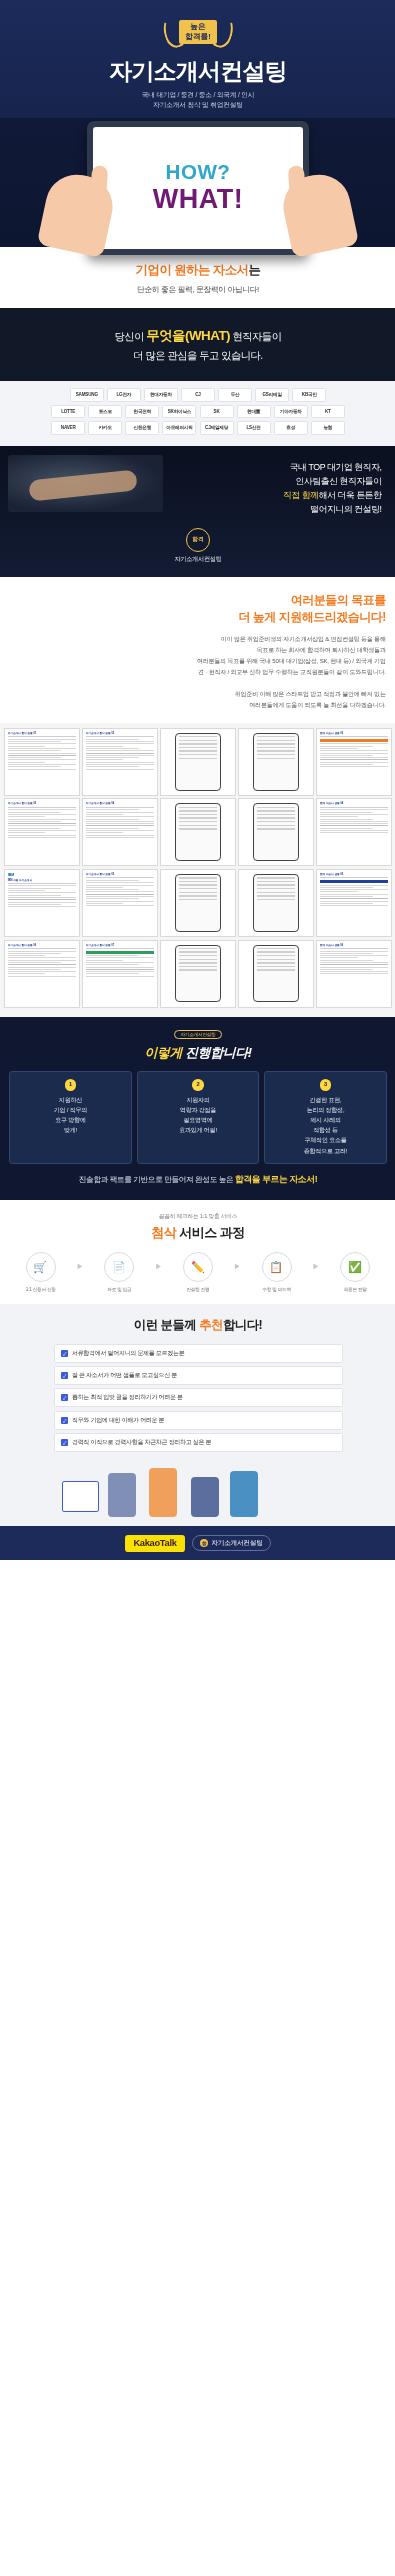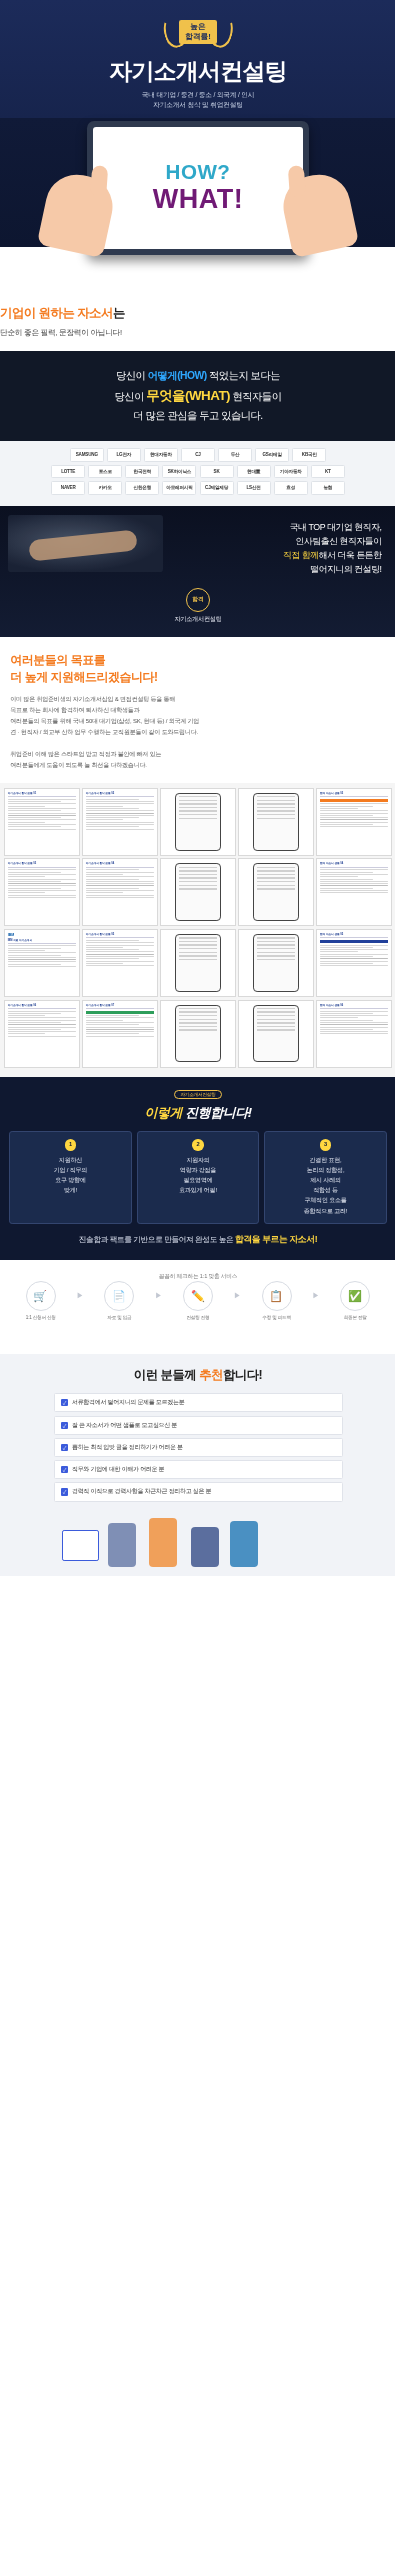--- a/index.html
+++ b/index.html
@@ -69,21 +69,21 @@
   .hand.right { right: 44px; transform: rotate(-12deg); }
   .finger {
     position:absolute; top:-13.4px; width: 15.5px; height: 31px; background:#f6c9a8;
     border-radius: 8.2px;
   }
   .hand.left .finger { right: 11.3px; transform: rotate(-8deg); }
   .hand.right .finger { left: 11.3px; transform: rotate(8deg); }
 
   
   .sec-white {
-    background:#fff; padding: 15.5px 0 13.4px; margin-top: 43px;
+    background:#fff; text-align:center; padding: 15.5px 0 13.4px;
   }
   .sec-white .big { font-size: 12.4px; font-weight:bold; letter-spacing:-0.5px; color:#222; }
   .sec-white .big .accent { color:#f47b20; }
   .sec-white .small { margin-top: 5.2px; font-size: 7.7px; color:#444; letter-spacing:-0.3px;}
 
   
   .sec-dark {
     background:#111827; color:#fff; text-align:center; padding: 17.5px 0 16.5px;
     line-height:1.65;
   }
@@ -120,21 +120,21 @@
   }
   .hs-badge { margin-top: 11.3px; text-align:center; }
   .hs-badge .circle {
     width: 24px; height:24px; border-radius:50%; border:1.5px solid #f0c14b;
     margin: 0 auto 3.1px; display:flex;align-items:center;justify-content:center;
     color:#f0c14b; font-size: 5.7px; font-weight:bold;
   }
   .hs-badge .cap { font-size: 6.2px; color:#e6e9f2; letter-spacing:-0.3px;}
 
   
-  .goal { background:#fff; text-align:left; padding: 14.4px 10.3px 11.3px; }
+  .goal { background:#fff; text-align:right; padding: 14.4px 10.3px 11.3px; }
   .goal h2 { font-size: 12px; font-weight:bold; letter-spacing:-0.5px; color:#f47b20; line-height:1.45;}
   .goal p {
     margin-top: 7.2px; font-size: 6px; color:#555; line-height:1.85; letter-spacing:-0.2px;
   }
 
   
   .docgrid { background:#f5f5f5; padding: 5.2px 4.1px 7.2px; }
   .docrow { display:flex; gap:2.6px; margin-bottom:2.6px; }
   .doccell {
     flex:1; background:#fff; border:0.5px solid #d9d9d9; height: 68px;
@@ -194,21 +194,21 @@
     flex:1; display:flex; flex-direction:column; align-items:center; gap:4.1px;
   }
   .step .ico {
     width: 30px; height: 30px; border:1px solid #d8dce3; border-radius:50%;
     display:flex; align-items:center; justify-content:center; font-size: 11.3px; color:#5a6273;
   }
   .step .cap { font-size: 4.6px; color:#666; letter-spacing:-0.2px; }
   .step-arrow { align-self:center; color:#c3c8d2; font-size: 7.2px; padding-bottom: 9.3px;}
 
   
-  .recommend { background:#f1f3f7; padding: 13.4px 0 9.3px; text-align:center;margin-top:21px; }
+  .recommend { background:#f1f3f7; padding: 13.4px 0 9.3px; text-align:center; }
   .recommend h2 { font-size: 12.4px; font-weight:bold; letter-spacing:-0.5px; margin-bottom: 9.3px; }
   .recommend h2 .o { color:#f47b20; }
   .rlist { width: 289px; margin: 0 auto; text-align:left; }
   .ritem {
     display:flex; align-items:center; gap:4.1px; background:#fff; border:0.5px solid #e0e3ea;
     border-radius: 1.5px; padding: 4.1px 6.2px; margin-bottom: 3.1px; font-size: 6px; color:#333;
     letter-spacing:-0.3px;
   }
   .ritem .chk {
     width:7.2px;height:7.2px;background:#3b5bdb;color:#fff;border-radius:1px;flex:none;
@@ -282,23 +282,20 @@
   </section>
 
   <section class="sec-white">
     <div class="big">
       <span class="accent">기업이 원하는 자소서</span><span>는</span>
     </div>
     <div class="small">단순히 좋은 필력, 문장력이 아닙니다!</div>
   </section>
 
   <section class="sec-dark">
-    <div class="l">
-      <span>당신이 </span><span class="hl-blue">어떻게(HOW)</span><span> 적었는지 보다는</span>
-    </div>
     <div class="l">
       <span>당신이 </span><span class="hl-yellow">무엇을(WHAT)</span><span> 현직자들이</span>
     </div>
     <div class="l">더 많은 관심을 두고 있습니다.</div>
   </section>
 
   <section class="logos">
     <div class="logo-row">
       <div class="logo-chip">SAMSUNG</div>
       <div class="logo-chip">LG전자</div>
@@ -700,20 +697,23 @@
         <div>종합적으로 고려!</div>
       </div>
     </div>
     <div class="bottomline">
       <span>진솔함과 팩트를 기반으로 만들어져 완성도 높은 </span><b>합격을 부르는 자소서!</b>
     </div>
   </section>
 
   <section class="steps">
     <div class="kicker">꼼꼼히 체크하는 1:1 맞춤 서비스</div>
+    <h2>
+      <span class="o">첨삭</span><span> 서비스 과정</span>
+    </h2>
     <div class="step-row">
       <div class="step">
         <div class="ico">🛒</div>
         <div class="cap">1:1 신청서 신청</div>
       </div>
       <div class="step-arrow">▶</div>
       <div class="step">
         <div class="ico">📄</div>
         <div class="cap">자료 및 입금</div>
       </div>
@@ -763,15 +763,22 @@
     </div>
     <div class="rec-illus">
       <div class="screen"></div>
       <div class="person p1"></div>
       <div class="person p2"></div>
       <div class="person p3"></div>
       <div class="person p4"></div>
     </div>
   </section>
 
+  <footer class="footer">
+    <div class="kakao">KakaoTalk</div>
+    <div class="brand">
+      <span class="dot">합</span>
+      <span>자기소개서컨설팅</span>
+    </div>
+  </footer>
 
 </div>
 
 
 </body></html>

